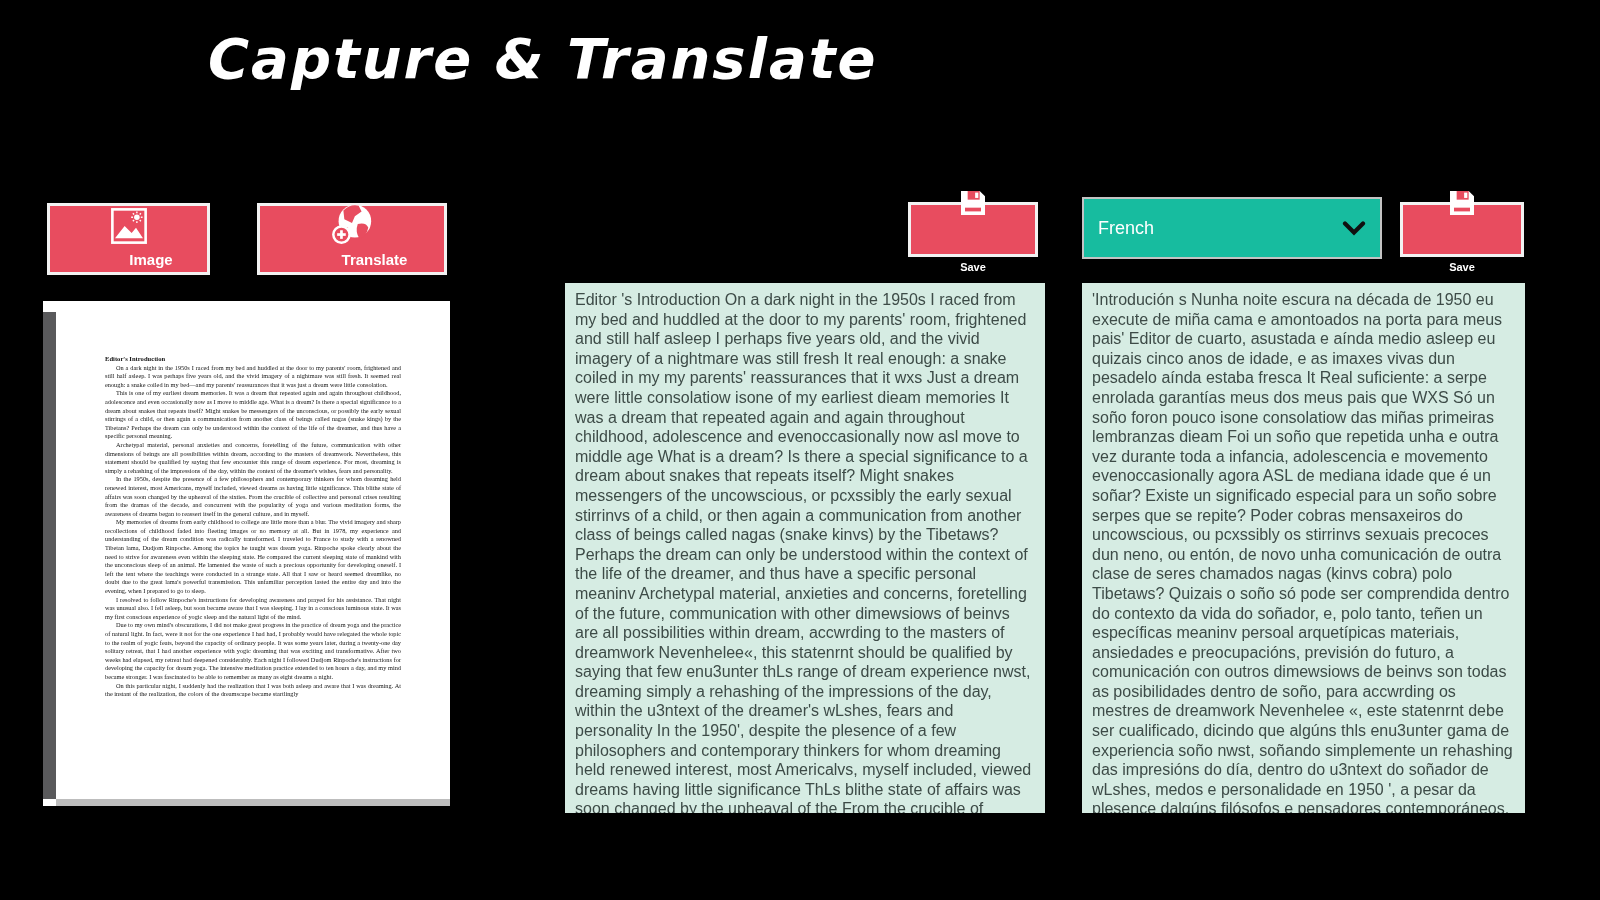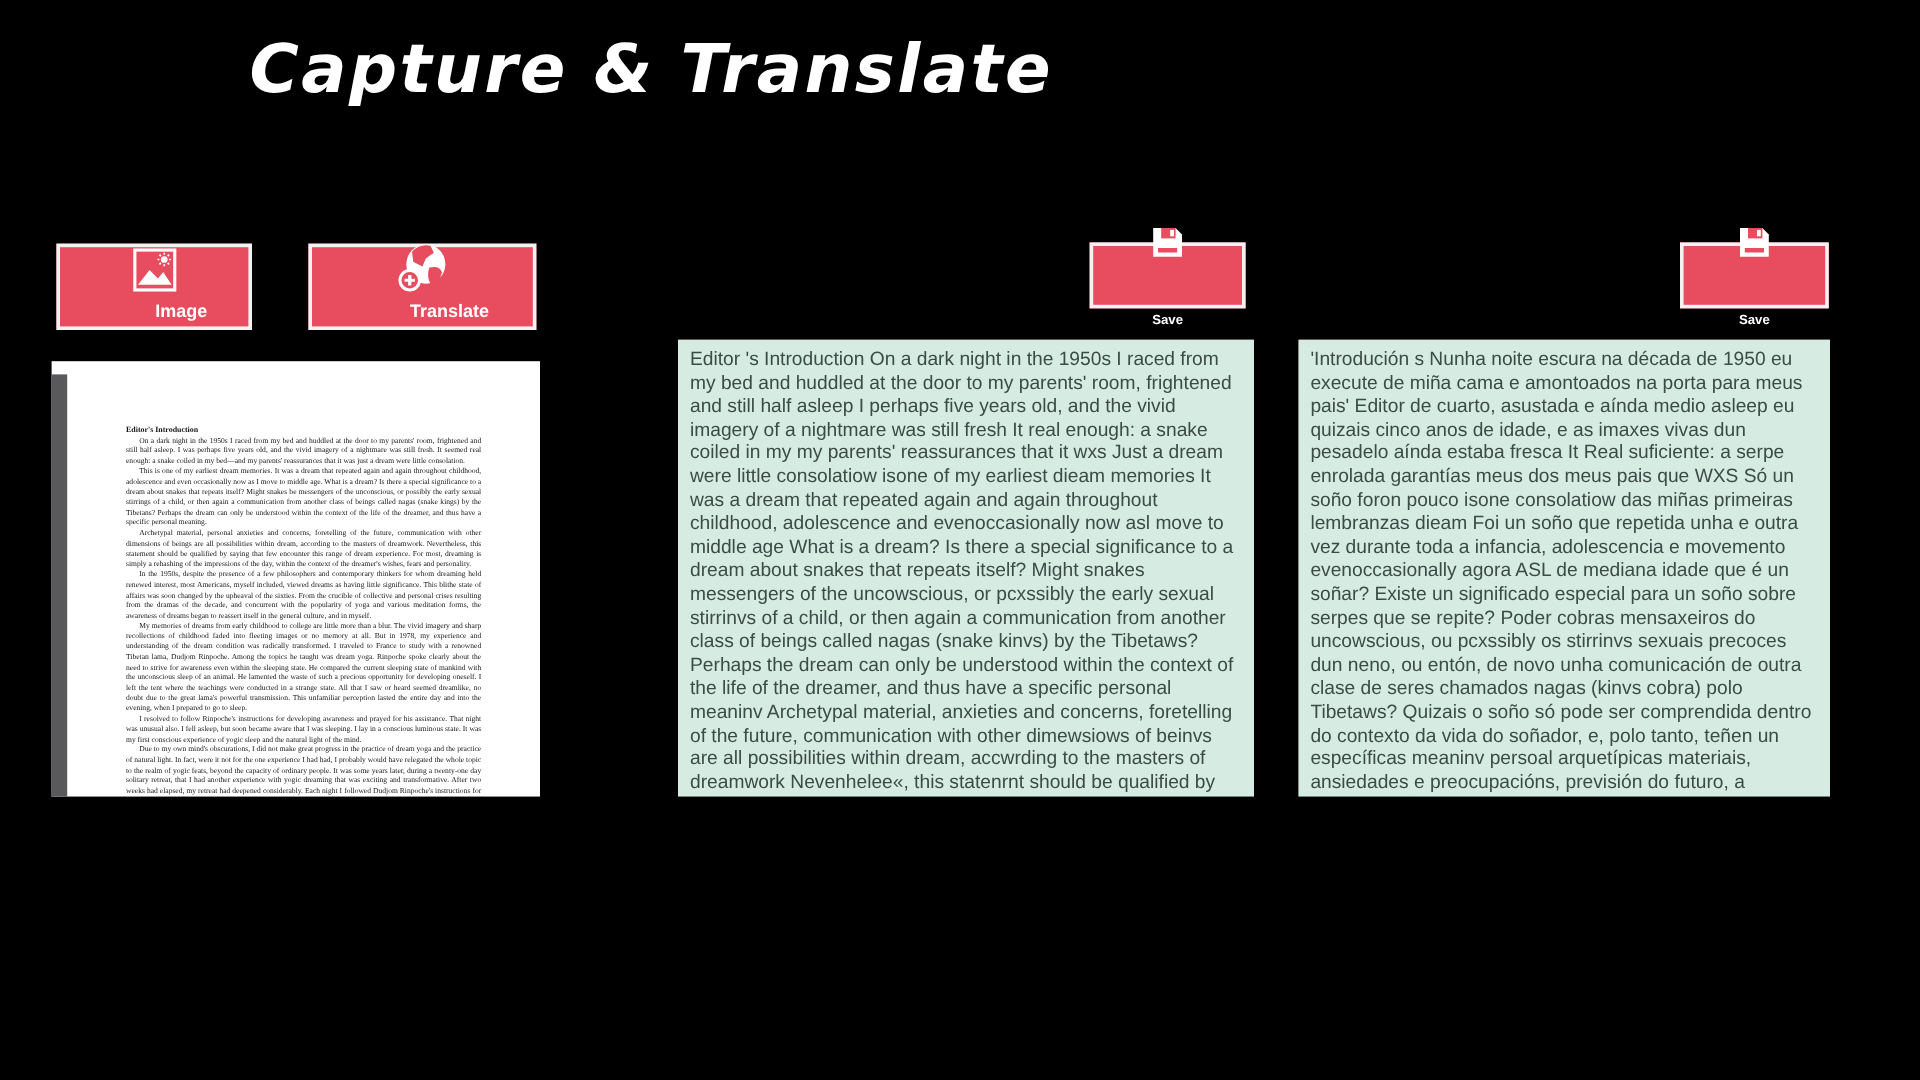--- a/index.html
+++ b/index.html
@@ -1,16 +1,16 @@
 <!DOCTYPE html>
 <html><head>
 <meta charset="utf-8">
 <style>
   html,body{margin:0;padding:0;background:#000;}
-  #stage{position:relative;width:1600px;height:664px;background:#000;overflow:hidden;
+  #stage{position:relative;width:1600px;height:900px;background:#000;overflow:hidden;
          font-family:"Liberation Sans",sans-serif;}
 
   
   .app-title{position:absolute;left:208px;top:26px;color:#fff;font-size:56px;
              font-weight:700;font-style:italic;letter-spacing:2px;
              font-family:"DejaVu Sans",sans-serif;}
 
   
   .pink-btn{position:absolute;background:#e84c5f;border:3px solid #f2f2f2;
             display:flex;flex-direction:column;align-items:center;justify-content:flex-end;
@@ -102,20 +102,28 @@
       <svg viewBox="0 0 24 24" width="32" height="32">
         <path d="M3 3 H17 L21 7 V21 H3 Z" fill="#fff"></path>
         <rect x="8" y="3" width="9" height="6.5" fill="#e84c5f"></rect>
         <rect x="13.6" y="4.2" width="2.4" height="4" fill="#fff"></rect>
         <rect x="6" y="15.5" width="12" height="2.8" fill="#e84c5f"></rect>
       </svg>
     </span>
     <span class="save-label">Save</span>
   </div>
 
+  <div class="lang-select" id="tgt-select">
+    <span class="sel-value">French</span>
+    <span class="chev">
+      <svg width="24" height="15" viewBox="0 0 24 15">
+        <path d="M3 2.5 L12 11.5 L21 2.5" stroke="#101010" stroke-width="4.2" fill="none" stroke-linecap="round"></path>
+      </svg>
+    </span>
+  </div>
 
   <div class="save-btn" id="save-tgt">
     <span>
       <svg viewBox="0 0 24 24" width="32" height="32">
         <path d="M3 3 H17 L21 7 V21 H3 Z" fill="#fff"></path>
         <rect x="8" y="3" width="9" height="6.5" fill="#e84c5f"></rect>
         <rect x="13.6" y="4.2" width="2.4" height="4" fill="#fff"></rect>
         <rect x="6" y="15.5" width="12" height="2.8" fill="#e84c5f"></rect>
       </svg>
     </span>

